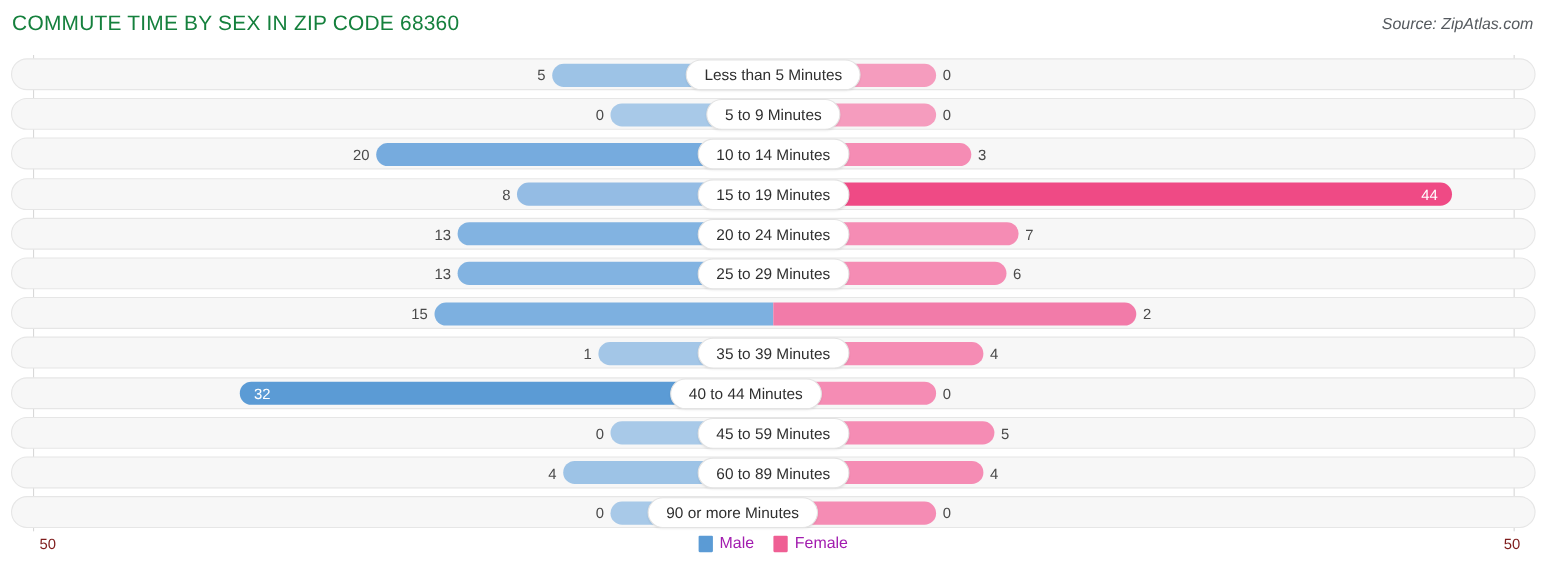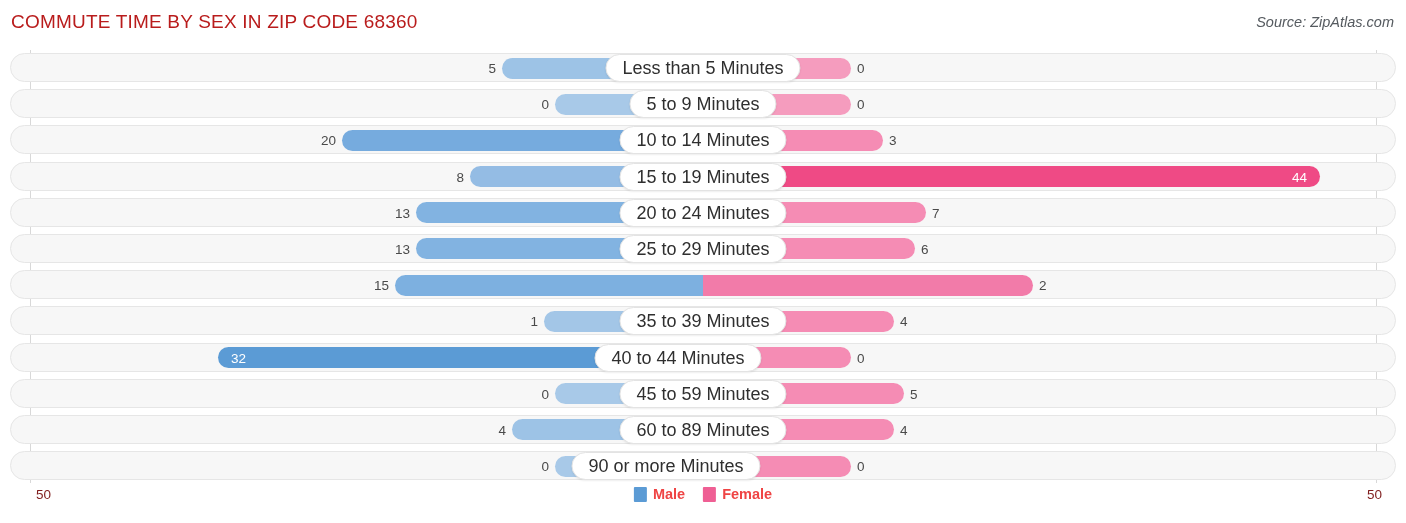--- a/index.html
+++ b/index.html
@@ -18,21 +18,21 @@
     background: #ffffff;
   }
 
   
   .chart-title {
     position: absolute;
     left: 11px;
     top: 11px;
     font-size: 19px;
     letter-spacing: .2px;
-    color: #b91c1c;
+    color: #15803d;
     font-weight: 400;
     white-space: nowrap;
   }
   .chart-source {
     position: absolute;
     right: 12px;
     top: 14px;
     font-size: 14.5px;
     font-style: italic;
     color: #555a5f;
@@ -117,21 +117,21 @@
     position: absolute;
     left: 50%;
     transform: translateX(-50%);
     top: 4px;
     height: 28px;
     line-height: 26px;
     padding: 0 16px;
     background: #ffffff;
     border: 1px solid #e3e3e3;
     border-radius: 14px;
-    font-size: 18px;
+    font-size: 14px;
     color: #2f2f2f;
     white-space: nowrap;
     box-shadow: 0 1px 2px rgba(0,0,0,.07);
     z-index: 5;
   }
 
   
   .footer {
     position: absolute;
     left: 0;
@@ -155,22 +155,21 @@
     top: 3px;
     display: flex;
     align-items: center;
     gap: 18px;
   }
   .legend-item {
     display: flex;
     align-items: center;
     gap: 6px;
     font-size: 14.5px;
-    color: #ef4444;
-    font-weight: bold;
+    color: #a21caf;
   }
   .legend-swatch {
     width: 13px;
     height: 15px;
     border-radius: 1px;
     display: inline-block;
   }
 </style>
 </head>
 <body>

